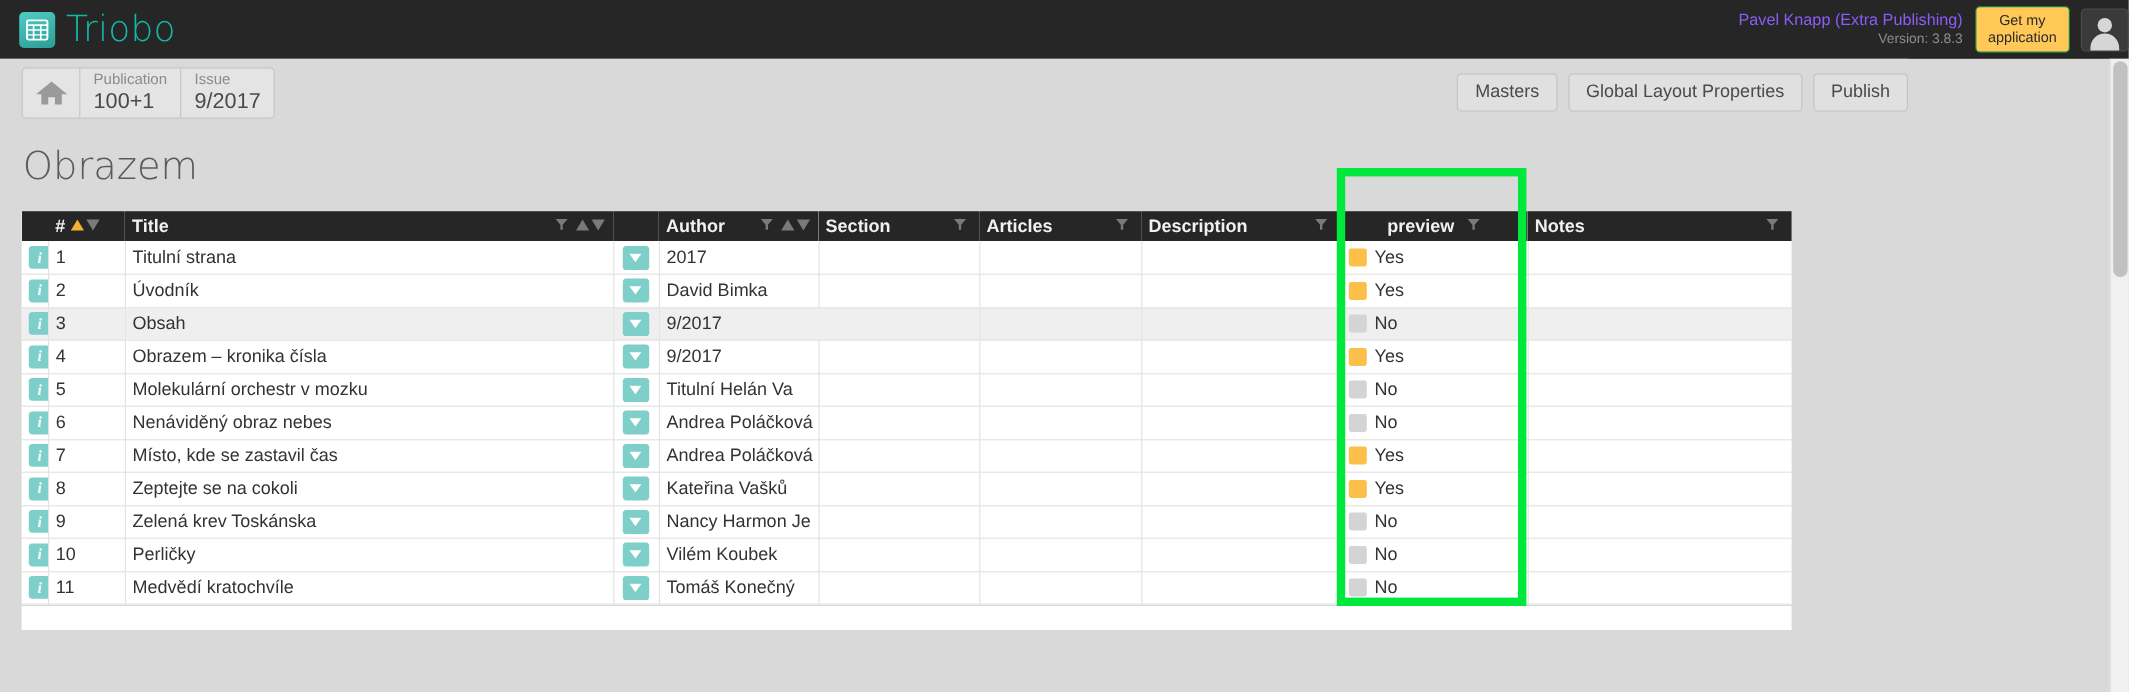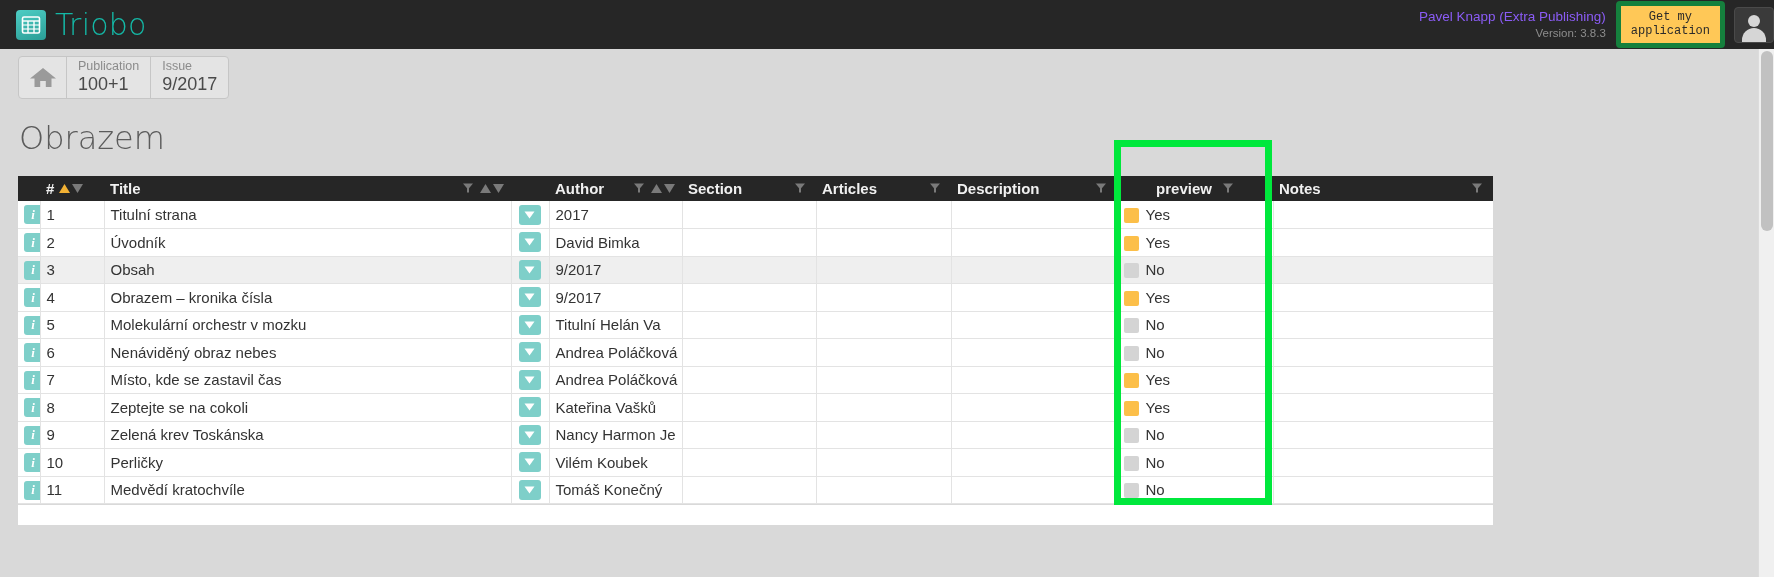--- a/index.html
+++ b/index.html
@@ -35,24 +35,24 @@
   }
   #topbar-right {
     position: absolute; right: 0; top: 0; height: 49px;
     display: flex; align-items: center;
   }
   #user-block { text-align: right; margin-right: 10px; line-height: 1.25; }
   #user-name { color: #8b5cf6; font-size: 13.5px; }
   #version { color: #8d8d8d; font-size: 11.5px; }
   #get-app-btn {
     background: #ffc857; color: #2a2a2a;
-    border: 5px solid #15803d; border-radius: 4px;
+    border: 1px solid #15803d; border-radius: 4px;
     font-size: 12px; line-height: 1.15; text-align: center;
     padding: 5px 10px; cursor: pointer;
-    font-family: Liberation Mono, monospace;
+    font-family: Liberation Sans, sans-serif;
   }
   #avatar-btn {
     width: 40px; height: 36px; margin-left: 9px; margin-right: 0px;
     background: #3a3a3a; border: 1px solid #4a4a4a; border-radius: 4px;
     position: relative; overflow: hidden; cursor: pointer;
   }
   #avatar-btn .head {
     position: absolute; left: 50%; top: 7px; transform: translateX(-50%);
     width: 12px; height: 12px; border-radius: 50%; background: #d6d6d6;
   }
@@ -251,20 +251,25 @@
     <div class="bc-cell">
       <span class="bc-label">Publication</span>
       <span class="bc-value">100+1</span>
     </div>
     <div class="bc-cell">
       <span class="bc-label">Issue</span>
       <span class="bc-value">9/2017</span>
     </div>
   </div>
 
+  <div id="toolbar-btns">
+    <button class="tb-btn">Masters</button>
+    <button class="tb-btn">Global Layout Properties</button>
+    <button class="tb-btn">Publish</button>
+  </div>
 </div>
 
 <div id="page-title">Obrazem</div>
 
 <div id="table-wrap">
   <table id="articles">
     <colgroup>
       <col style="width:22px">
       <col style="width:64px">
       <col style="width:407px">

